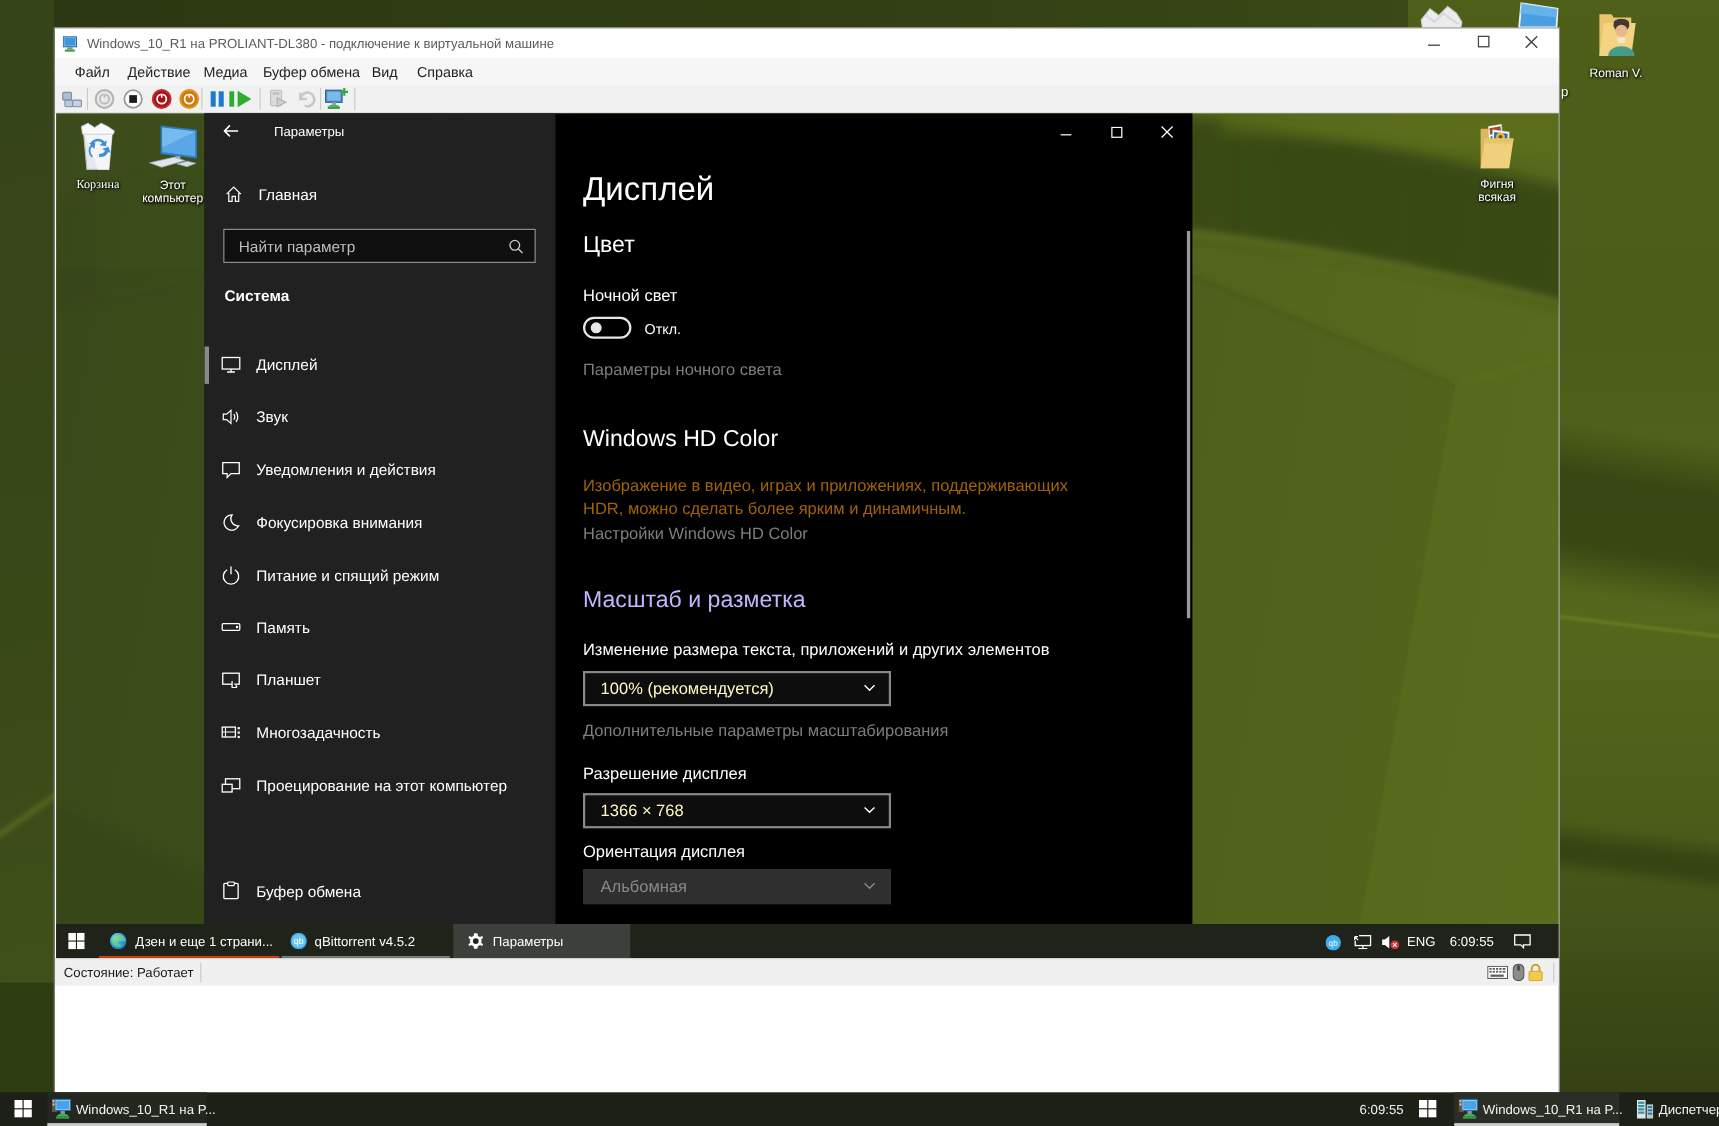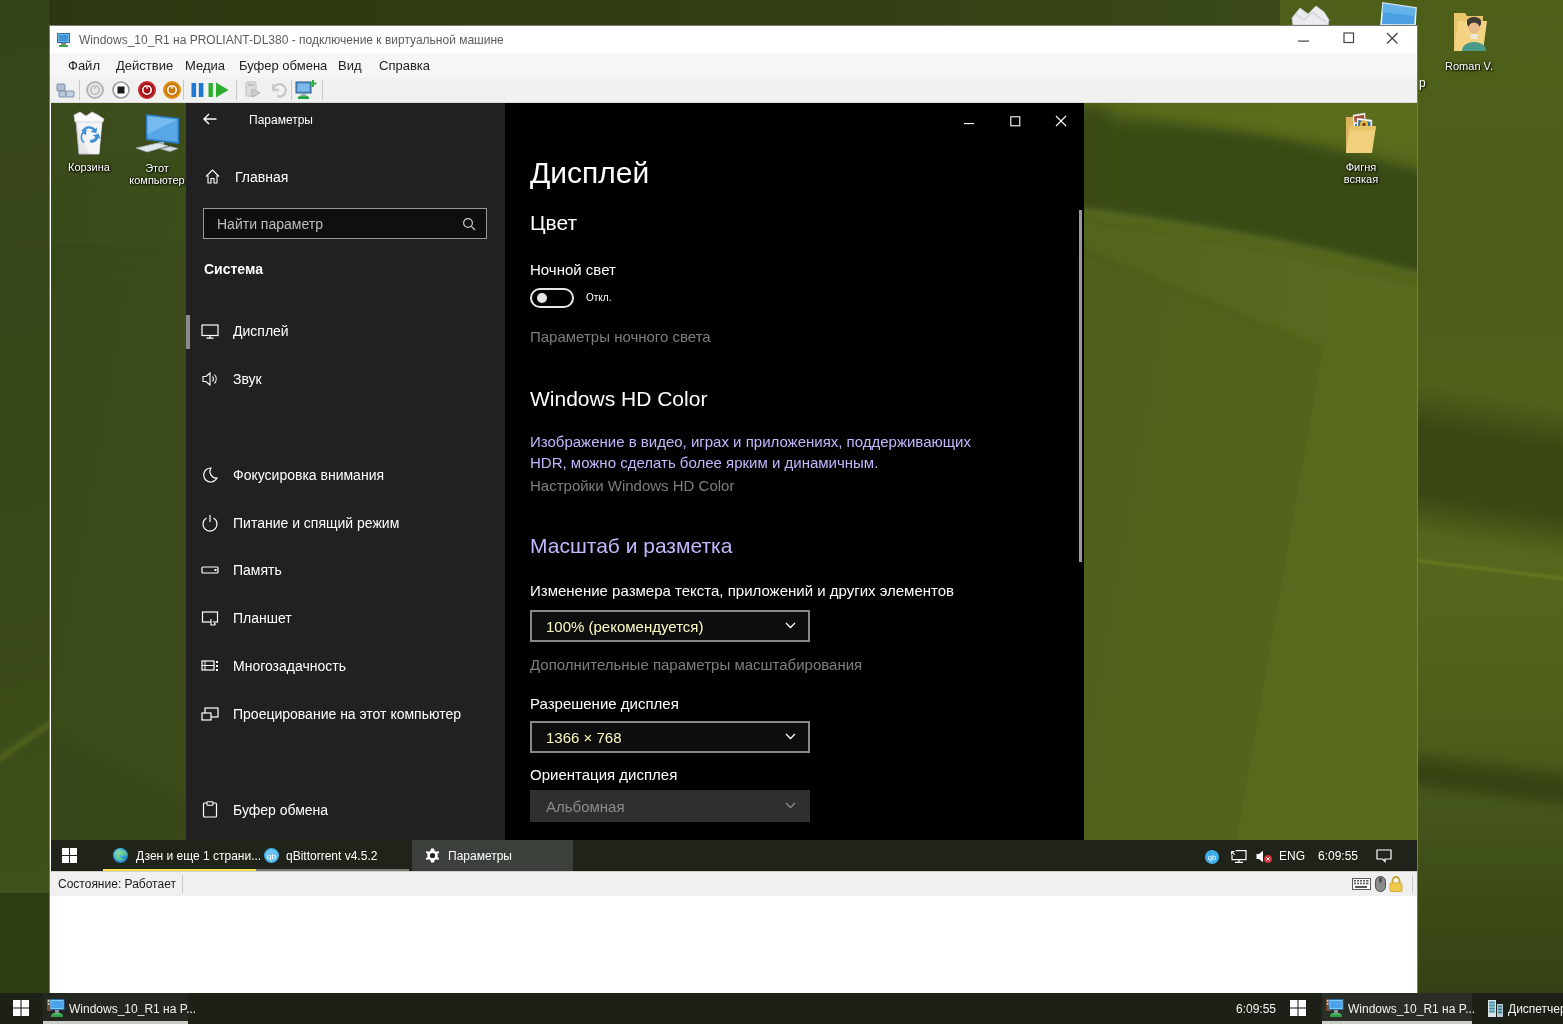--- a/index.html
+++ b/index.html
@@ -200,21 +200,21 @@
       <ellipse cx="700" cy="1100" rx="1718" ry="1063" fill="none" stroke="url(#bandg)" stroke-width="105" filter="url(#soft)"></ellipse>
       <ellipse cx="700" cy="1152" rx="1718" ry="1063" fill="none" stroke="#75872c" stroke-width="8" opacity="0.38" filter="url(#soft2)" clip-path="url(#rclip)"></ellipse>
       <path d="M1060 0 L1366 0 L1366 40 C 1240 29 1130 23 1060 21 Z" fill="#66781f" opacity="0.35" filter="url(#soft)"></path>
       <path d="M0 140 C 500 138 850 140 1033 146 L1272 246 L1180 768 L0 768 Z" fill="#2c3a10" opacity="0.10"></path>
       <path d="M1033 146 L1272 246" stroke="#2c3a10" stroke-width="1.6" opacity="0.3" fill="none" filter="url(#soft2)"></path>
       <path d="M1272 246 L1366 223" stroke="#7a8e2c" stroke-width="1.4" opacity="0.3" fill="none" filter="url(#soft2)"></path>
       <path d="M0 630 L300 768 L0 768 Z" fill="#2f3d14" opacity="0.3" filter="url(#soft)"></path>
     </svg>
     <div id="vm-icons">
 
-      <div class="vmicon" style="left:-3px;top:8px;width:82px;">
+      <div class="vmicon" style="left:-3px;top:8px;width:82px;font-family:Liberation Serif, serif;">
         <svg width="38" height="45" viewBox="0 0 38 45">
           <path d="M6 10 L32 10 L29 43 L9 43 Z" fill="#e8e8ea" stroke="#b9bcc2" stroke-width="1"></path>
           <path d="M6 10 L32 10 L29 43 L19 43 Z" fill="#f5f5f7"></path>
           <path d="M4 4 L10 1 L16 5 L22 1 L28 4 L34 8 L33 11 L5 11 Z" fill="#fafafc" stroke="#c8cbd1" stroke-width="0.8"></path>
           <path d="M14 20 a6 6 0 0 1 9 -1 l-2.5 2 l6 1 l0.5 -5.5 l-1.8 1.4 a8 8 0 0 0 -12.8 1 Z" fill="#3d8fd6"></path>
           <path d="M14.5 31 a6 6 0 0 1 -1 -8.5 l2.4 1.8 l0.8 -6 l-5.8 0.8 l1.7 1.4 a8 8 0 0 0 0.9 11.6 Z" fill="#3d8fd6"></path>
           <path d="M20 29 a6 6 0 0 0 5.5 -3 l-2.6 -1.6 l5.7 -2 l1.9 5.6 l-2.1 -0.9 a8 8 0 0 1 -8.2 4.6 Z" fill="#3d8fd6"></path>
         </svg>
         <div>Корзина</div>
       </div>
@@ -279,20 +279,26 @@
             </svg>
           <span class="nl">Дисплей</span>
           </div>
         <div class="nav" style="top:264px;">
           <svg class="ni" viewBox="0 0 18 18">
               <path d="M2 6.5 L5 6.5 L9 3 L9 15 L5 11.5 L2 11.5 Z" stroke="#fff" stroke-width="1.1" fill="none"></path>
               <path d="M11.5 6.5 A4 4 0 0 1 11.5 11.5 M13.5 4.5 A7 7 0 0 1 13.5 13.5" stroke="#fff" stroke-width="1.1" fill="none"></path>
             </svg>
           <span class="nl">Звук</span>
           </div>
+        <div class="nav" style="top:312px;">
+          <svg class="ni" viewBox="0 0 18 18">
+              <path d="M1.5 2.5 L16.5 2.5 L16.5 12.5 L9 12.5 L5.5 16 L5.5 12.5 L1.5 12.5 Z" stroke="#fff" stroke-width="1.2" fill="none"></path>
+            </svg>
+          <span class="nl">Уведомления и действия</span>
+          </div>
         <div class="nav" style="top:360px;">
           <svg class="ni" viewBox="0 0 18 18">
               <path d="M10 2 A7 7 0 1 0 16 12 A6.5 6.5 0 0 1 10 2 Z" stroke="#fff" stroke-width="1.2" fill="none"></path>
             </svg>
           <span class="nl">Фокусировка внимания</span>
           </div>
         <div class="nav" style="top:408px;">
           <svg class="ni" viewBox="0 0 18 18">
               <path d="M5.5 4 A7 7 0 1 0 12.5 4" stroke="#fff" stroke-width="1.2" fill="none"></path>
               <path d="M9 1 L9 8" stroke="#fff" stroke-width="1.2"></path>
@@ -338,24 +344,24 @@
           <span class="nl">Буфер обмена</span>
           </div>
       </div>
 
       <div class="abs" style="left:344px;top:53px;font-size:30px;color:#fff">Дисплей</div>
       <div class="abs" style="left:344px;top:108px;font-size:21px;color:#fff">Цвет</div>
       <div class="abs" style="left:344px;top:158px;font-size:15px;color:#fff">Ночной свет</div>
       <div class="abs" style="left:344px;top:185px;width:44px;height:20px;border:2px solid #e6e6e6;border-radius:10px;background:#000">
         <div style="position:absolute;left:5px;top:3px;width:10px;height:10px;border-radius:50%;background:#e6e6e6"></div>
       </div>
-      <div class="abs" style="left:400px;top:189px;font-size:10px;color:#fff">Откл.</div>
+      <div class="abs" style="left:400px;top:189px;font-size:13px;color:#fff">Откл.</div>
       <div class="abs gray" style="left:344px;top:225px;font-size:15px">Параметры ночного света</div>
       <div class="abs" style="left:344px;top:284px;font-size:21px;color:#fff">Windows HD Color</div>
-      <div class="abs" style="left:344px;top:328px;font-size:15px;color:#c4b5fd;white-space:nowrap;line-height:21px">Изображение в видео, играх и приложениях, поддерживающих<br>HDR, можно сделать более ярким и динамичным.</div>
+      <div class="abs" style="left:344px;top:328px;font-size:15px;color:#a16207;white-space:nowrap;line-height:21px">Изображение в видео, играх и приложениях, поддерживающих<br>HDR, можно сделать более ярким и динамичным.</div>
       <div class="abs gray" style="left:344px;top:374px;font-size:15px">Настройки Windows HD Color</div>
       <div class="abs" style="left:344px;top:431px;font-size:21px;color:#c4b5fd">Масштаб и разметка</div>
       <div class="abs" style="left:344px;top:479px;font-size:15px;color:#fff">Изменение размера текста, приложений и других элементов</div>
       <div class="dd" style="left:344px;top:507px">
           <span class="dt">100% (рекомендуется)</span>
         <svg class="chev" viewBox="0 0 11 11">
             <path d="M1 3 L5.5 7.5 L10 3" stroke="#fff" stroke-width="1.3" fill="none"></path>
           </svg>
         </div>
       <div class="abs gray" style="left:344px;top:553px;font-size:15px">Дополнительные параметры масштабирования</div>
@@ -388,21 +394,21 @@
     </div>
     <div id="vmtaskbar">
 
       <svg class="abs" style="left:11px;top:8px" width="15" height="15" viewBox="0 0 15 15">
           <rect x="0" y="0" width="7" height="7" fill="#fff"></rect>
           <rect x="8" y="0" width="7" height="7" fill="#fff"></rect>
           <rect x="0" y="8" width="7" height="7" fill="#fff"></rect>
           <rect x="8" y="8" width="7" height="7" fill="#fff"></rect>
         </svg>
 
-      <div class="tbtn" style="left:52px;width:164px;border-bottom:2px solid #fde047">
+      <div class="tbtn" style="left:39px;width:164px;border-bottom:2px solid #c2410c">
         <svg class="abs" style="left:10px;top:8px" width="15" height="15" viewBox="0 0 15 15">
             <defs>
               <radialGradient id="edg" cx="0.35" cy="0.3" r="0.9">
                 <stop offset="0" stop-color="#7ed6f2"></stop>
                 <stop offset="0.5" stop-color="#2fa0dc"></stop>
                 <stop offset="1" stop-color="#1668b8"></stop>
               </radialGradient>
             </defs>
             <circle cx="7.5" cy="7.5" r="7.5" fill="url(#edg)"></circle>
             <path d="M2 5 C4 1.5 10 1 13 4 C14 5.2 14.3 6.5 14.2 7.5 L7 7.5 C6.5 9.5 9 11.5 12 10.8 C10 13.8 4.5 13.5 2.8 10.5 C1.8 8.8 1.5 6.5 2 5 Z" fill="#8ede5b" opacity="0.55"></path>

